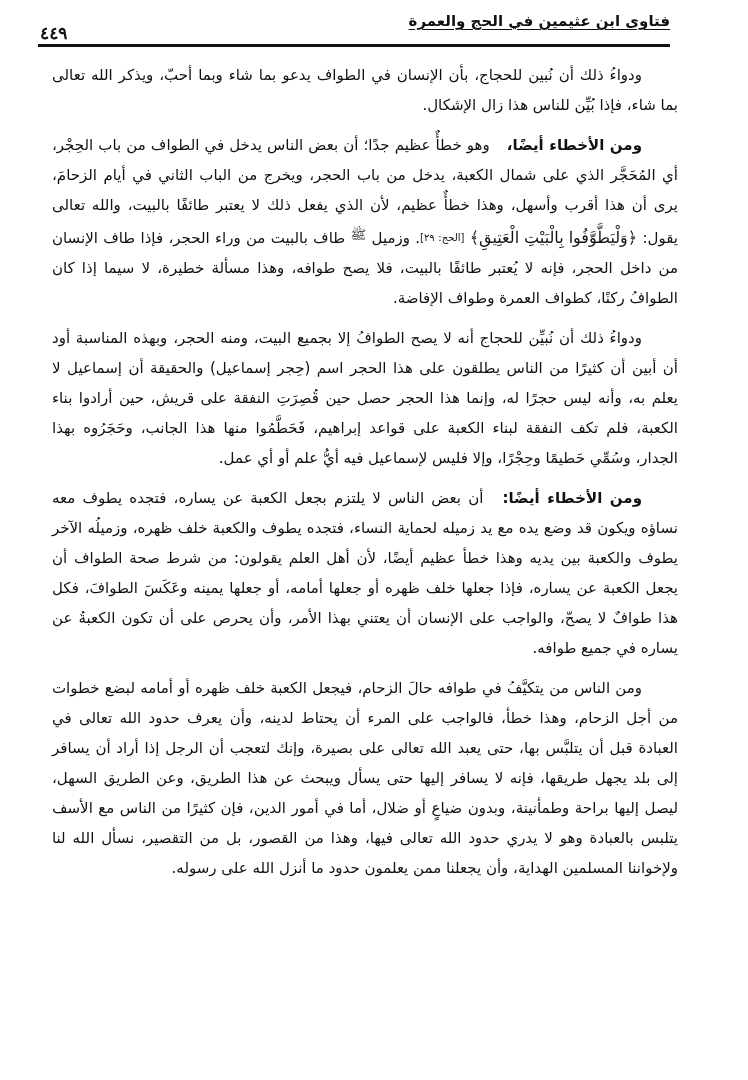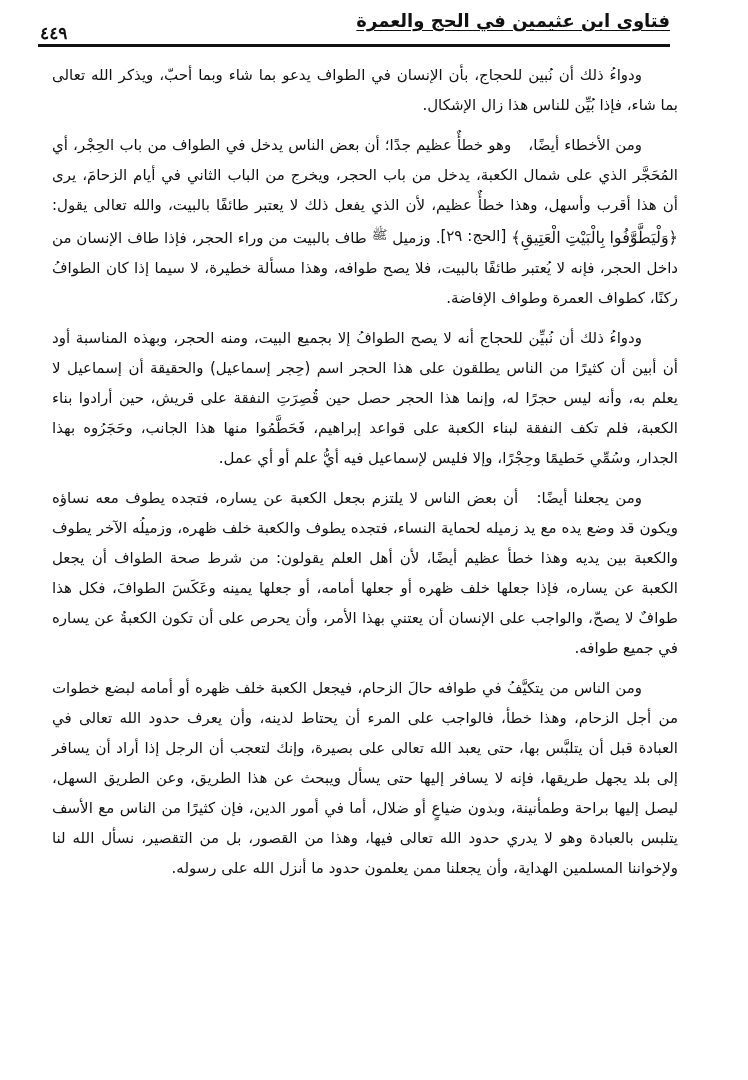--- a/index.html
+++ b/index.html
@@ -29,21 +29,21 @@
       width: 632px;
       height: 22px;
       border-bottom: 3px solid #111111;
       display: flex;
       flex-direction: row;
       justify-content: space-between;
       align-items: flex-end;
     }
     .header-title {
       font-family: "DejaVu Sans", sans-serif;
-      font-size: 18px;
+      font-size: 15px;
       font-weight: bold;
       line-height: 18px;
       padding-bottom: 14px;
       text-decoration: underline;
       text-underline-offset: 3px;
     }
     .page-number {
       font-family: Liberation Sans, sans-serif;
       font-size: 17px;
       font-weight: bold;
@@ -62,29 +62,29 @@
       line-height: 30px;
       text-align: justify;
       text-align-last: right;
       direction: rtl;
     }
     .para {
       margin: 0 0 10px 0;
       text-indent: 36px;
     }
     .bold-label {
-      font-weight: normal;
+      font-weight: bold;
       margin-left: 12px;
     }
     .verse {
       font-family: Liberation Sans, sans-serif;
       font-size: 16px;
     }
     .verse-ref {
-      font-size: 15px;
+      font-size: 10px;
       vertical-align: 2px;
       margin-top: 14px;
     }
     .honorific {
       font-size: 13px;
       vertical-align: 4px;
     }
   </style>
 </head>
 <body>
@@ -109,21 +109,21 @@
       <span class="verse-ref">[الحج: ٢٩]</span><span>. وزميل</span>
       <span class="honorific">ﷺ</span>
       <span>طاف بالبيت من وراء الحجر، فإذا طاف الإنسان من داخل الحجر، فإنه لا يُعتبر طائفًا بالبيت، فلا يصح طوافه، وهذا مسألة خطيرة، لا سيما إذا كان الطوافُ ركنًا، كطواف العمرة وطواف الإفاضة.</span>
     </p>
 
     <p class="para">
       <span>ودواءُ ذلك أن نُبيِّن للحجاج أنه لا يصح الطوافُ إلا بجميع البيت، ومنه الحجر، وبهذه المناسبة أود أن أبين أن كثيرًا من الناس يطلقون على هذا الحجر اسم (حِجر إسماعيل) والحقيقة أن إسماعيل لا يعلم به، وأنه ليس حجرًا له، وإنما هذا الحجر حصل حين قُصِرَتِ النفقة على قريش، حين أرادوا بناء الكعبة، فلم تكف النفقة لبناء الكعبة على قواعد إبراهيم، فَحَطَّمُوا منها هذا الجانب، وحَجَرُوه بهذا الجدار، وسُمِّي حَطيمًا وحِجْرًا، وإلا فليس لإسماعيل فيه أيُّ علم أو أي عمل.</span>
     </p>
 
     <p class="para">
-      <span class="bold-label">ومن يجعلنا أيضًا:</span>
+      <span class="bold-label">ومن الأخطاء أيضًا:</span>
       <span>أن بعض الناس لا يلتزم بجعل الكعبة عن يساره، فتجده يطوف معه نساؤه ويكون قد وضع يده مع يد زميله لحماية النساء، فتجده يطوف والكعبة خلف ظهره، وزميلُه الآخر يطوف والكعبة بين يديه وهذا خطأ عظيم أيضًا، لأن أهل العلم يقولون: من شرط صحة الطواف أن يجعل الكعبة عن يساره، فإذا جعلها خلف ظهره أو جعلها أمامه، أو جعلها يمينه وعَكَسَ الطوافَ، فكل هذا طوافٌ لا يصحّ، والواجب على الإنسان أن يعتني بهذا الأمر، وأن يحرص على أن تكون الكعبةُ عن يساره في جميع طوافه.</span>
     </p>
 
     <p class="para">
       <span>ومن الناس من يتكيَّفُ في طوافه حالَ الزحام، فيجعل الكعبة خلف ظهره أو أمامه لبضع خطوات من أجل الزحام، وهذا خطأ، فالواجب على المرء أن يحتاط لدينه، وأن يعرف حدود الله تعالى في العبادة قبل أن يتلبَّس بها، حتى يعبد الله تعالى على بصيرة، وإنك لتعجب أن الرجل إذا أراد أن يسافر إلى بلد يجهل طريقها، فإنه لا يسافر إليها حتى يسأل ويبحث عن هذا الطريق، وعن الطريق السهل، ليصل إليها براحة وطمأنينة، وبدون ضياعٍ أو ضلال، أما في أمور الدين، فإن كثيرًا من الناس مع الأسف يتلبس بالعبادة وهو لا يدري حدود الله تعالى فيها، وهذا من القصور، بل من التقصير، نسأل الله لنا ولإخواننا المسلمين الهداية، وأن يجعلنا ممن يعلمون حدود ما أنزل الله على رسوله.</span>
     </p>
 
   </div>
 </div>
 

